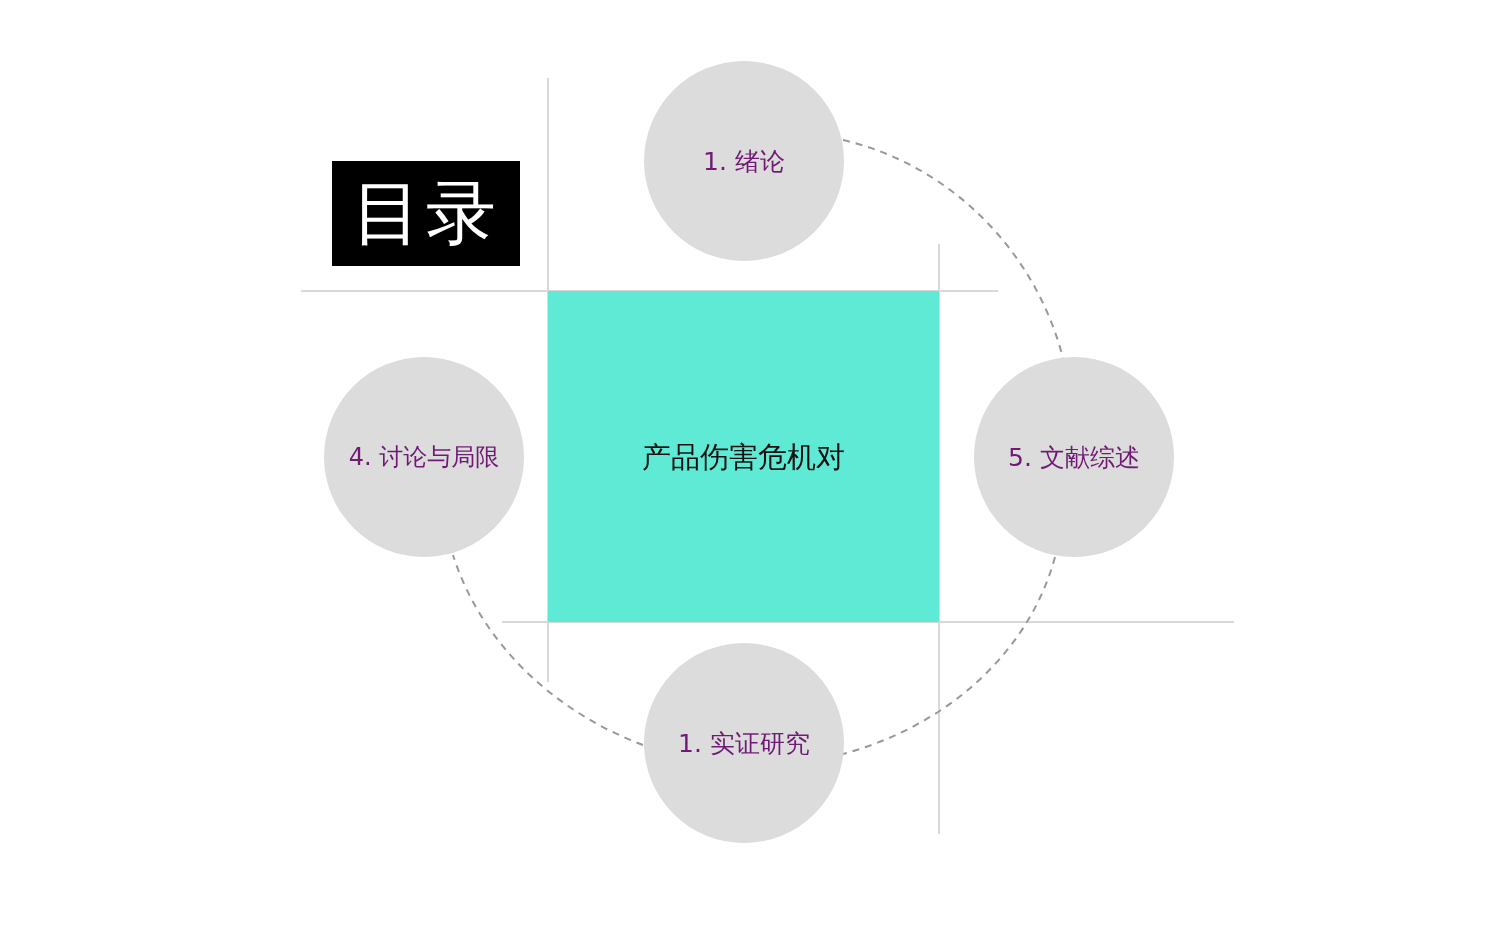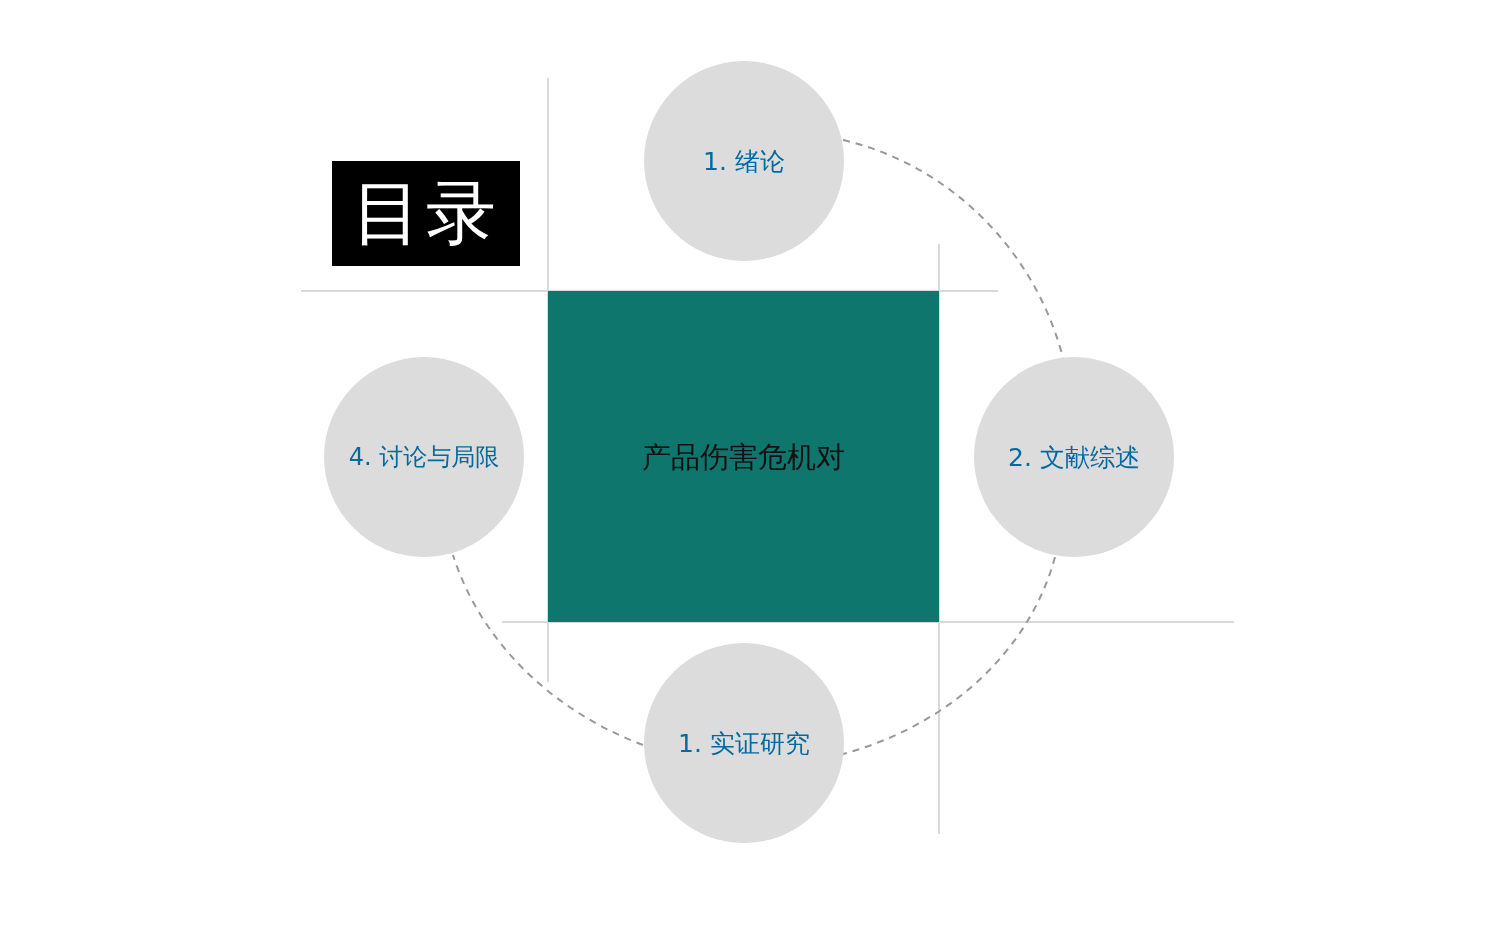--- a/index.html
+++ b/index.html
@@ -1,27 +1,27 @@
 <!DOCTYPE html>
 <html><head>
 <meta charset="utf-8">
 <style>
   html, body { margin:0; padding:0; background:#ffffff; }
   body { width:1500px; height:938px; position:relative; overflow:hidden;
          font-family:"DejaVu Sans","Liberation Sans",sans-serif; }
   .line { position:absolute; background:#d9d9d9; }
   .center-box { position:absolute; left:548px; top:291px; width:391px; height:331px;
-                background:#0f766e; display:flex; align-items:center; justify-content:center;
+                background:#5eead4; display:flex; align-items:center; justify-content:center;
                 flex-direction:column; color:#111; font-size:29px; line-height:40px; text-align:center; }
   .title-box { position:absolute; left:332px; top:161px; width:188px; height:105px;
                display:flex; align-items:center; justify-content:center;
                color:#ffffff; font-size:70px; letter-spacing:4px; }
   .node { position:absolute; width:200px; height:200px; border-radius:50%;
           background:#dcdcdc; display:flex; align-items:center; justify-content:center;
-          color:#0369a1; font-size:25px; white-space:nowrap; cursor:pointer; }
+          color:#701a75; font-size:25px; white-space:nowrap; cursor:pointer; }
   svg.arc { position:absolute; left:0; top:0; }
 </style>
 </head>
 <body>
 
 <div class="line" style="left:547px; top:78px; width:2px; height:604px;"></div>
 <div class="line" style="left:301px; top:290px; width:697px; height:2px;"></div>
 <div class="line" style="left:938px; top:244px; width:2px; height:590px;"></div>
 <div class="line" style="left:502px; top:621px; width:732px; height:2px;"></div>
 
@@ -36,20 +36,20 @@
 </svg>
 
 <div class="title-box" style="background:#000000;">
   <span>目录</span>
 </div>
 
 <div class="node" style="left:644px; top:61px;">
   <span>1. 绪论</span>
 </div>
 <div class="node" style="left:974px; top:357px;">
-  <span>2. 文献综述</span>
+  <span>5. 文献综述</span>
 </div>
 <div class="node" style="left:644px; top:643px;">
   <span>1. 实证研究</span>
 </div>
 <div class="node" style="left:324px; top:357px; font-size:24px;">
   <span>4. 讨论与局限</span>
 </div>
 
 </body></html>

